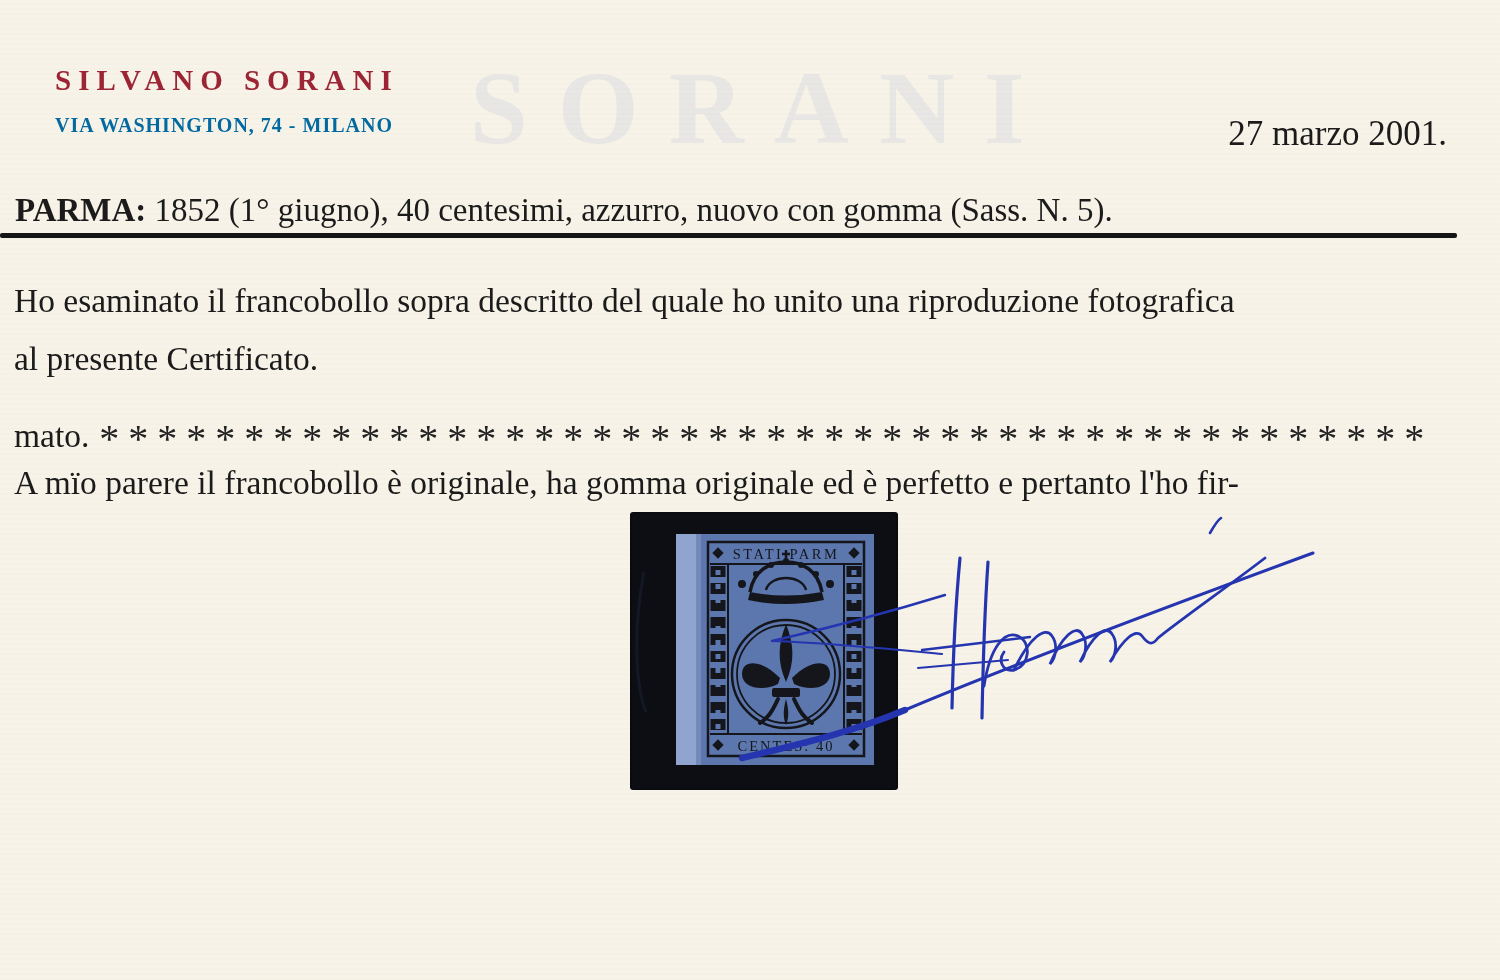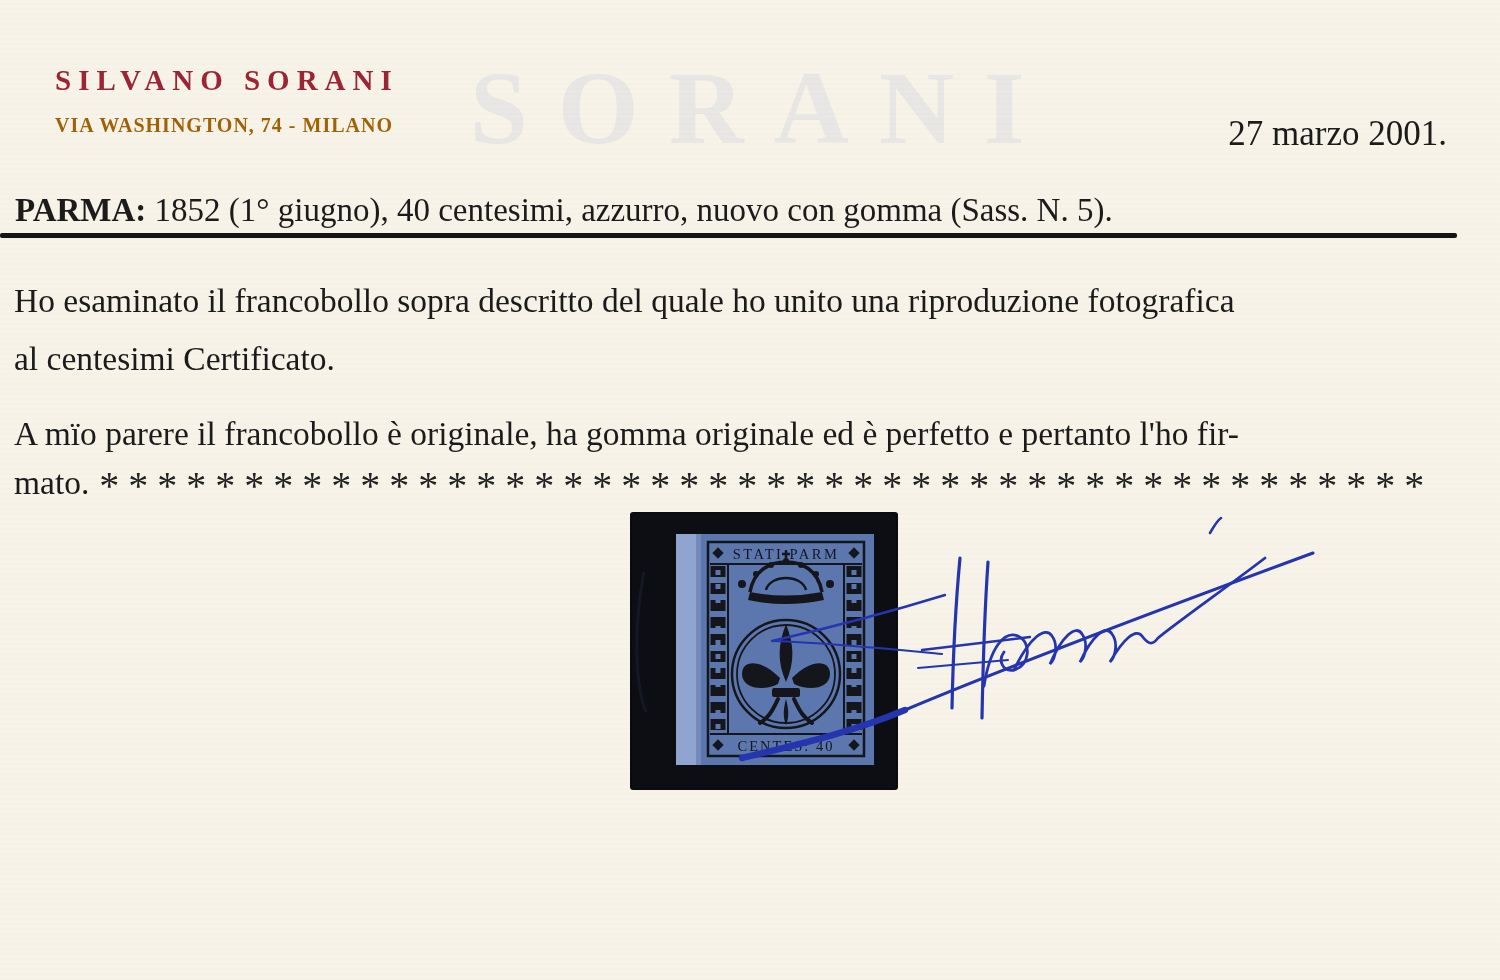--- a/index.html
+++ b/index.html
@@ -22,21 +22,21 @@
 
   
   .lh-name{
     left:55px; top:64px;
     font-size:29px; letter-spacing:7px;
     color:#9c2535; white-space:nowrap;font-weight:bold;
   }
   .lh-address{
     left:55px; top:114px;
     font-size:20px; font-weight:bold; letter-spacing:1px;
-    color:#a16207; white-space:nowrap;
+    color:#0369a1; white-space:nowrap;
   }
 
   
   .date{
     right:53px; top:78px;
     font-size:35px; white-space:nowrap;margin-top:36px;
   }
 
   
   .subject{
@@ -88,26 +88,26 @@
 <div class="abs lh-address">VIA WASHINGTON, 74 - MILANO</div>
 
 <div class="abs date">27 marzo 2001.</div>
 
 <div class="abs subject"><b>PARMA:</b><span> 1852 (1° giugno), 40 centesimi, azzurro, nuovo con gomma (Sass. N. 5).</span></div>
 
 <div class="abs rule"></div>
 
 <div class="abs para1">
   <div>Ho esaminato il francobollo sopra descritto del quale ho unito una riproduzione fotografica</div>
-  <div>al centesimi Certificato.</div>
+  <div>al presente Certificato.</div>
 </div>
 
 <div class="abs para2">
+  <div><span>mato.</span><span class="asterisks">**********************************************</span></div>
   <div>A mïo parere il francobollo è originale, ha gomma originale ed è perfetto e pertanto l'ho fir-</div>
-  <div><span>mato.</span><span class="asterisks">**********************************************</span></div>
 </div>
 
 <svg class="abs stamp-photo" viewBox="0 0 268 278" width="268" height="278">
 
   <rect x="0" y="0" width="268" height="278" fill="#0a0b0f"></rect>
   <rect x="2" y="2" width="264" height="274" fill="#101219" opacity="0.45"></rect>
 
   <path d="M 14 60 C 4 110 4 170 16 200" fill="none" stroke="#1b2030" stroke-width="3" opacity="0.6"></path>
 
   <rect x="46" y="22" width="198" height="231" fill="#5c77ae"></rect>

